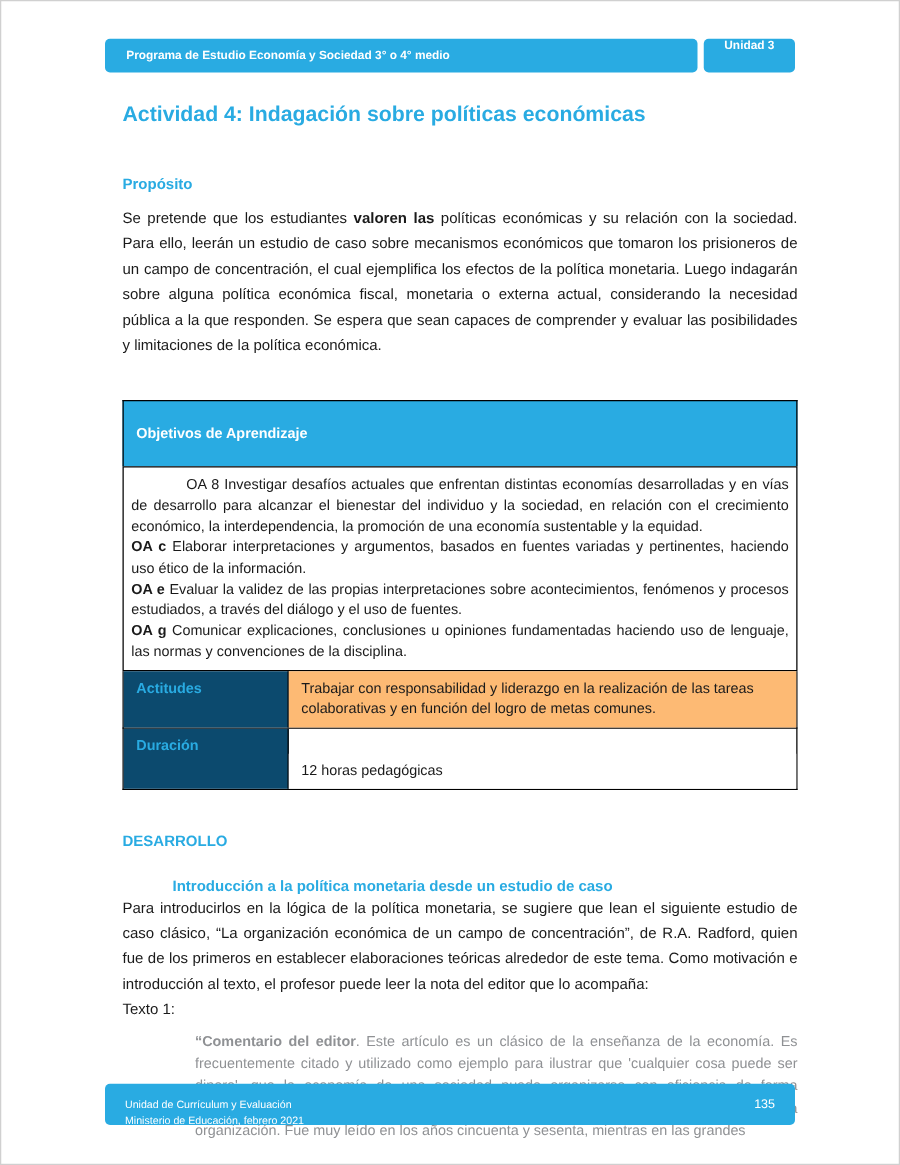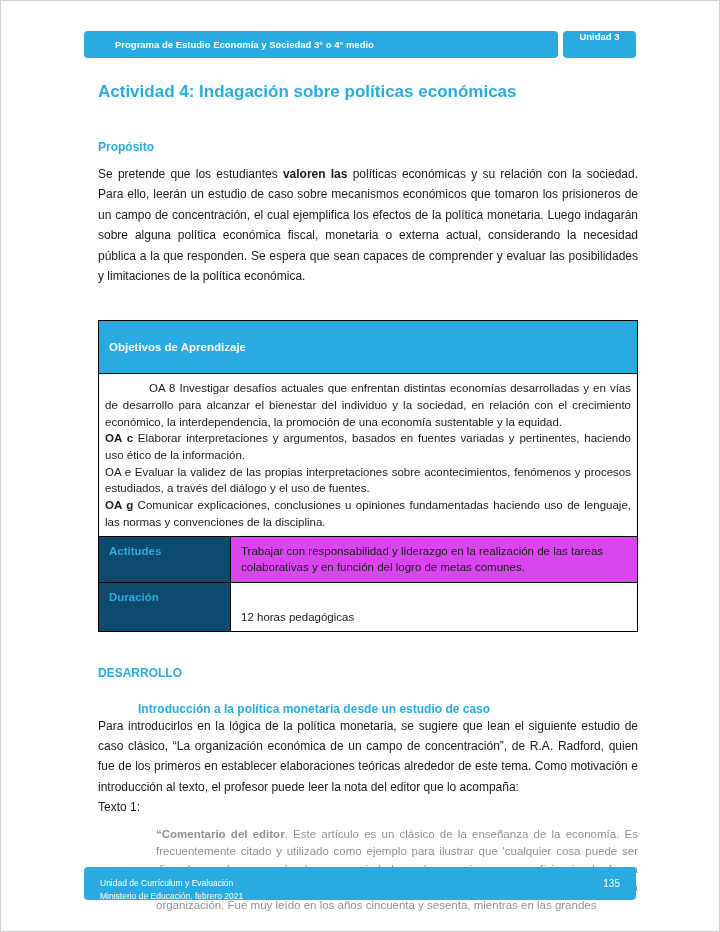--- a/index.html
+++ b/index.html
@@ -13,21 +13,21 @@
     overflow: hidden;
   }
 
   
   .top-header {
     position: absolute; top: 30px; left: 83px; right: 83px;
     display: flex; gap: 5px; height: 27px;
   }
   .header-bar {
     flex: 1; background: #29ABE2; border-radius: 4px;
-    display: flex; align-items: center; padding-left: 31px;
+    display: flex; align-items: center; padding-left: 17px;
     color: #ffffff; font-size: 9.5px; font-weight: bold;
   }
   .unit-badge {
     width: 73px; background: #29ABE2; border-radius: 4px;
     display: flex; align-items: flex-start; justify-content: center;
     color: #ffffff; font-size: 9.5px; font-weight: bold;
   }
 
   
   .content { position: absolute; left: 97px; top: 57px; width: 540px; }
@@ -64,21 +64,21 @@
     width: 132px; flex: 0 0 132px;
     background: #0c4a6e; color: #29ABE2;
     font-size: 11.5px; font-weight: bold;
     padding: 8px 10px;
     border-right: 1px solid #000000;
   }
   .meta-value {
     flex: 1; font-size: 11.5px; line-height: 1.4;
     padding: 6px 10px;
   }
-  .meta-value.gray { background: #d946ef; }
+  .meta-value.gray { background: #fdba74; }
   .meta-value.white { background: #ffffff; margin-top: 20px; }
 
   
   .desarrollo-heading { margin-top: 34px; }
   .sub-heading { margin-top: 22px; margin-left: 40px; }
   .intro-par { margin-top: 0; }
   .texto-label { font-size: 12px; line-height: 1.7; }
   .quote-block {
     margin-top: 8px; margin-left: 58px; width: 482px;
     color: #8f9194; font-size: 11.5px; line-height: 1.55; text-align: justify;
@@ -115,21 +115,21 @@
 
     <h2 class="blue-heading proposito-heading">Propósito</h2>
 
     <p class="body-par"><span>Se pretende que los estudiantes </span><span style="font-weight: bold;">valoren las</span><span> políticas económicas y su relación con la sociedad. Para ello, leerán un estudio de caso sobre mecanismos económicos que tomaron los prisioneros de un campo de concentración, el cual ejemplifica los efectos de la política monetaria. Luego indagarán sobre alguna política económica fiscal, monetaria o externa actual, considerando la necesidad pública a la que responden. Se espera que sean capaces de comprender y evaluar las posibilidades y limitaciones de la política económica.</span></p>
 
     <div class="oa-table">
       <div class="oa-header">Objetivos de Aprendizaje</div>
       <div class="oa-body">
         <p class="oa-item"><span style="font-weight: normal; margin-left: 44px;">OA 8</span><span> Investigar desafíos actuales que enfrentan distintas economías desarrolladas y en vías de desarrollo para alcanzar el bienestar del individuo y la sociedad, en relación con el crecimiento económico, la interdependencia, la promoción de una economía sustentable y la equidad.</span></p>
         <p class="oa-item"><span style="font-weight: bold;">OA c</span><span> Elaborar interpretaciones y argumentos, basados en fuentes variadas y pertinentes, haciendo uso ético de la información.</span></p>
-        <p class="oa-item"><span style="font-weight: normal;">OA e</span><span> Evaluar la validez de las propias interpretaciones sobre acontecimientos, fenómenos y procesos estudiados, a través del diálogo y el uso de fuentes.</span></p>
+        <p class="oa-item"><span style="font-weight: bold;">OA e</span><span> Evaluar la validez de las propias interpretaciones sobre acontecimientos, fenómenos y procesos estudiados, a través del diálogo y el uso de fuentes.</span></p>
         <p class="oa-item"><span style="font-weight: bold;">OA g</span><span> Comunicar explicaciones, conclusiones u opiniones fundamentadas haciendo uso de lenguaje, las normas y convenciones de la disciplina.</span></p>
       </div>
       <div class="meta-row">
         <div class="meta-label">Actitudes</div>
         <div class="meta-value gray">Trabajar con responsabilidad y liderazgo en la realización de las tareas colaborativas y en función del logro de metas comunes.</div>
       </div>
       <div class="meta-row">
         <div class="meta-label">Duración</div>
         <div class="meta-value white">12 horas pedagógicas</div>
       </div>

